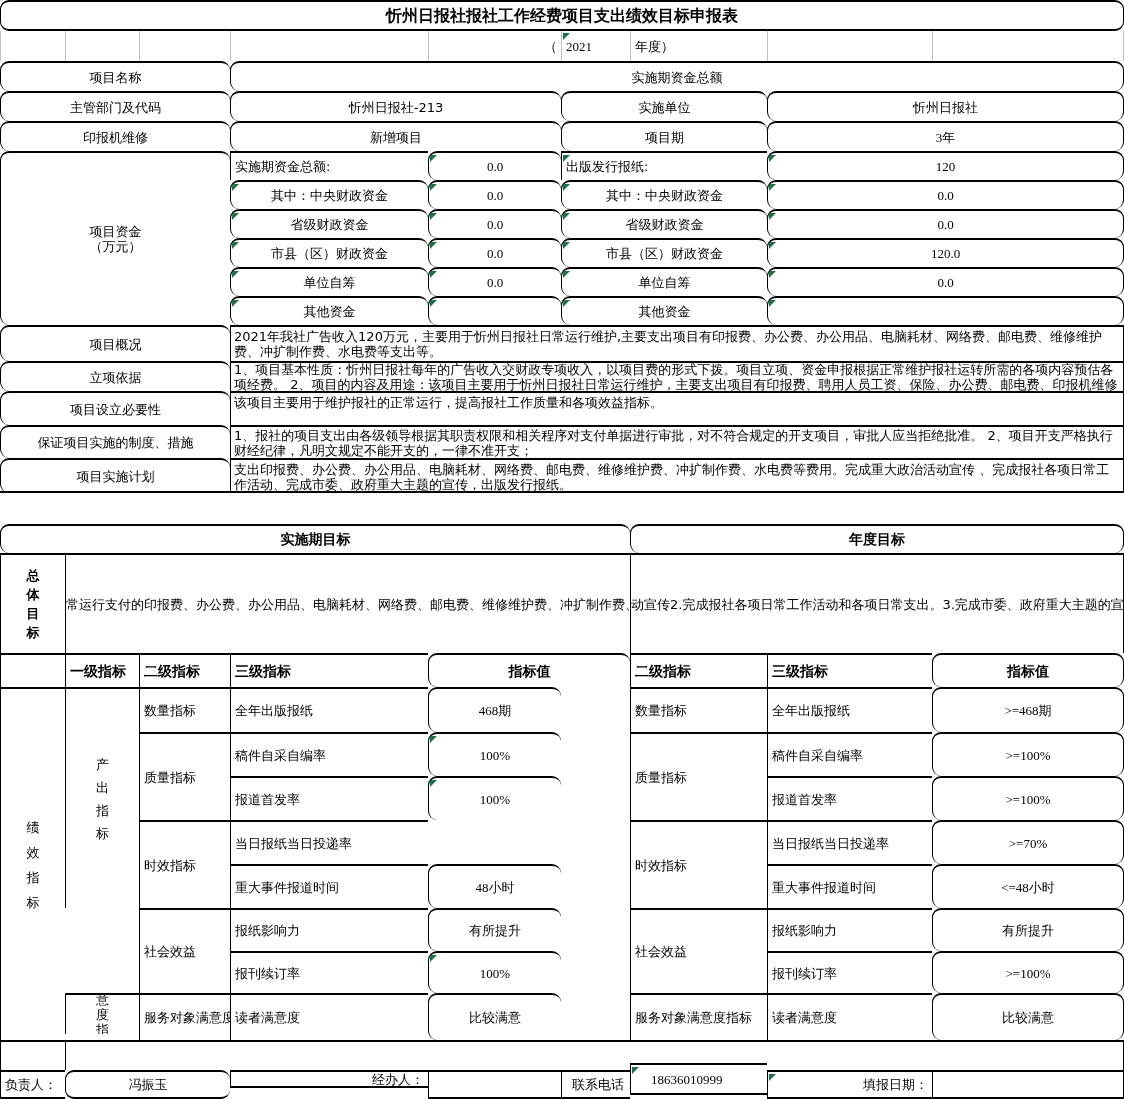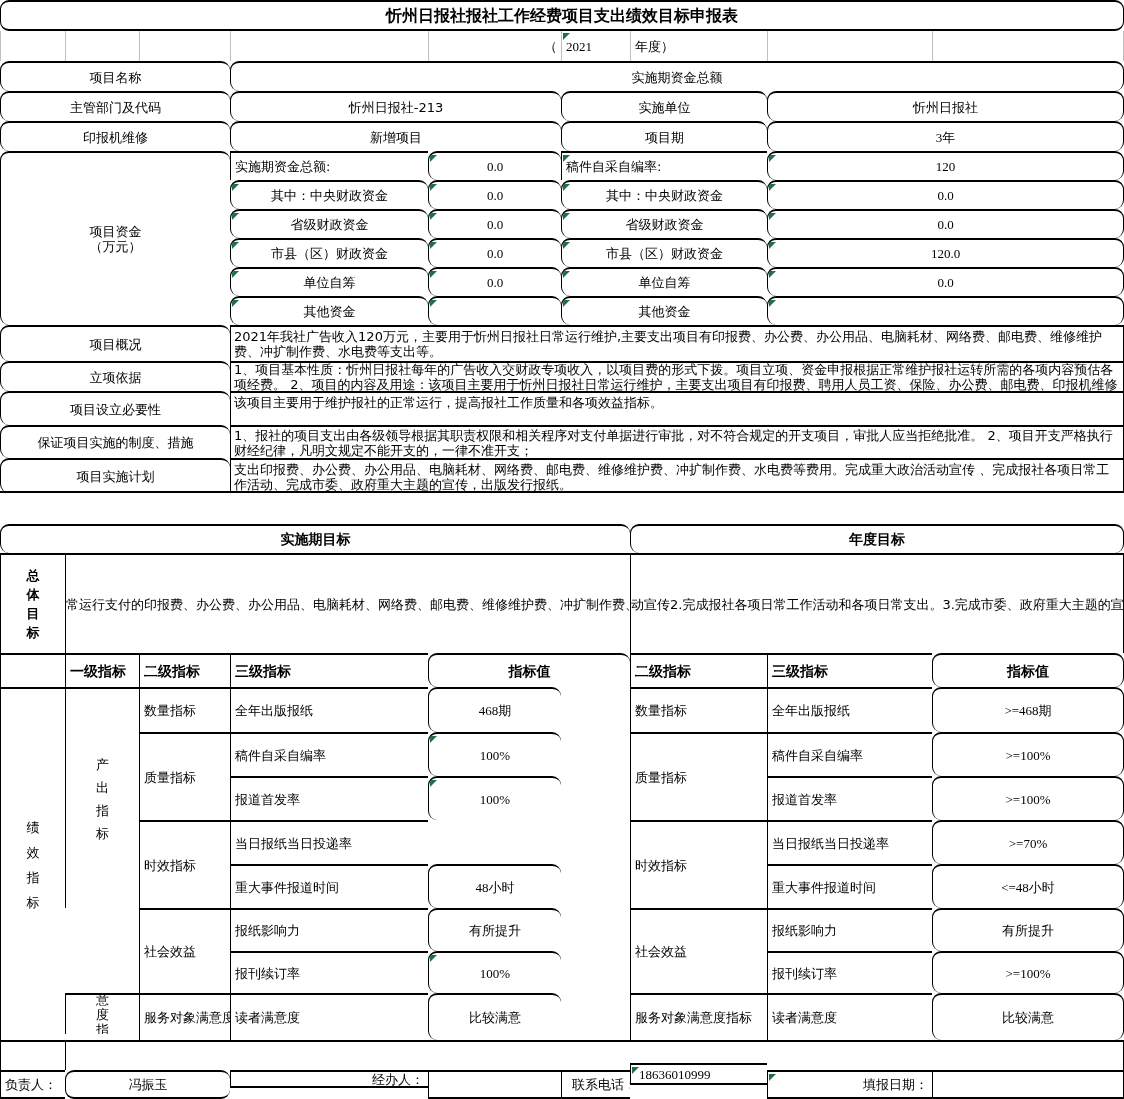--- a/index.html
+++ b/index.html
@@ -62,21 +62,21 @@
 
   <div class="cell ac" style="left:0;top:151px;width:230px;height:174px">
     <span class="twoline">
       <span>项目资金</span><br>
       <span>（万元）</span>
     </span>
   </div>
 
   <div class="cell al nw" style="left:230px;top:151px;width:198px;height:29px">实施期资金总额:</div>
   <div class="cell ac num green" style="left:428px;top:151px;width:133px;height:29px">0.0</div>
-  <div class="cell al nw green" style="left:561px;top:151px;width:206px;height:29px">稿件自采自编率:</div>
+  <div class="cell al nw green" style="left:561px;top:151px;width:206px;height:29px">出版发行报纸:</div>
   <div class="cell ac re num green" style="left:767px;top:151px;width:357px;height:29px">120</div>
 
   <div class="cell ac nw green" style="left:230px;top:180px;width:198px;height:29px">其中：中央财政资金</div>
   <div class="cell ac num green" style="left:428px;top:180px;width:133px;height:29px">0.0</div>
   <div class="cell ac nw green" style="left:561px;top:180px;width:206px;height:29px">其中：中央财政资金</div>
   <div class="cell ac re num green" style="left:767px;top:180px;width:357px;height:29px">0.0</div>
 
   <div class="cell ac nw green" style="left:230px;top:209px;width:198px;height:29px">省级财政资金</div>
   <div class="cell ac num green" style="left:428px;top:209px;width:133px;height:29px">0.0</div>
   <div class="cell ac nw green" style="left:561px;top:209px;width:206px;height:29px">省级财政资金</div>
@@ -203,17 +203,17 @@
   <div class="cell ac re" style="left:932px;top:993px;width:192px;height:47px">比较满意</div>
 
   <div class="cell" style="left:0;top:1040px;width:65px;height:30px"></div>
   <div class="cell re" style="left:65px;top:1040px;width:1059px;height:30px"></div>
 
   <div class="cell al nw be" style="left:0;top:1070px;width:65px;height:29px">负责人：</div>
   <div class="cell ac be" style="left:65px;top:1070px;width:165px;height:29px">冯振玉</div>
   <div class="cell ar be" style="left:230px;top:1070px;width:198px;height:18px">经办人：</div>
   <div class="cell be" style="left:428px;top:1070px;width:133px;height:29px"></div>
   <div class="cell al nw be" style="left:561px;top:1070px;width:69px;height:29px;padding-left:10px">联系电话：</div>
-  <div class="cell al num be green" style="left:630px;top:1063px;width:137px;height:22px;padding-left:8px">18636010999</div>
+  <div class="cell al num be green" style="left:630px;top:1063px;width:137px;height:32px;padding-left:20px">18636010999</div>
   <div class="cell ar be green" style="left:767px;top:1070px;width:165px;height:29px">填报日期：</div>
   <div class="cell re be" style="left:932px;top:1070px;width:192px;height:29px"></div>
 
 </div>
 
 </body></html>

